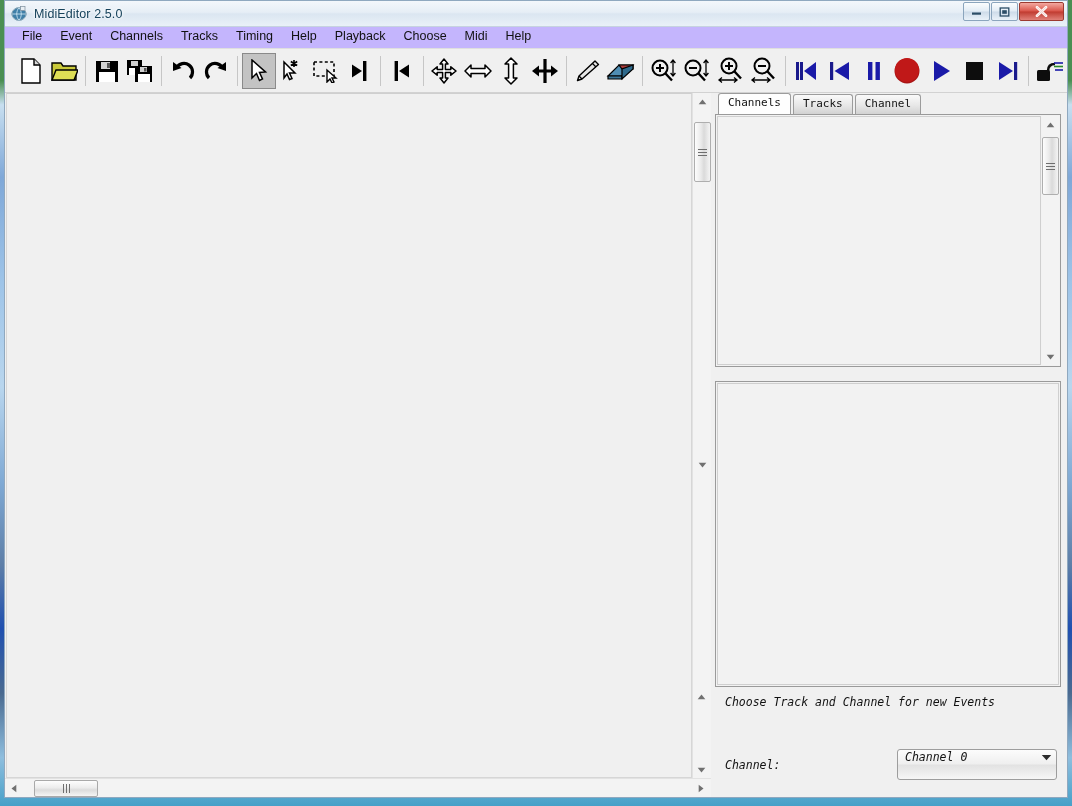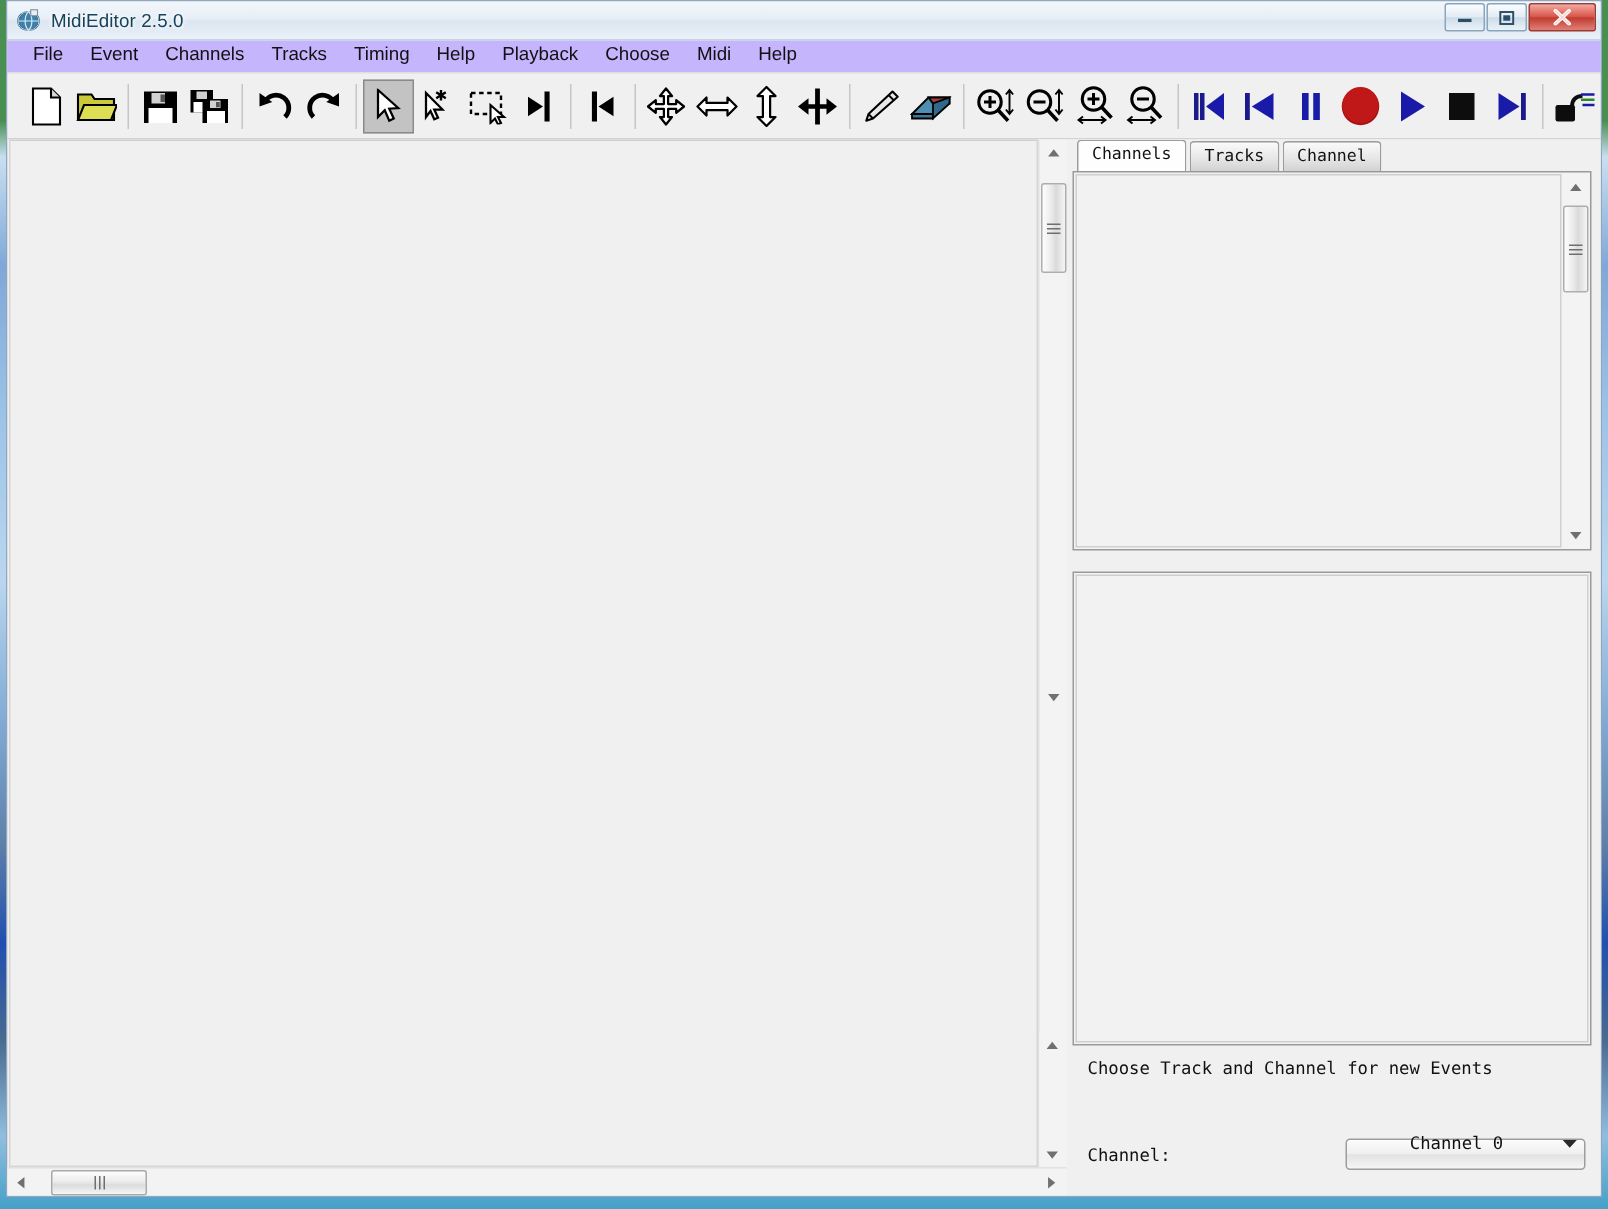--- a/index.html
+++ b/index.html
@@ -230,39 +230,39 @@
   #channels-box { height: 253px; flex: 0 0 253px; }
   #protocol-box { flex: 1 1 auto; min-height: 0; }
   .gap { height: 14px; flex: 0 0 14px; }
   
   #new-event-form {
     flex: 0 0 auto;
     padding: 8px 2px 10px 10px;
     font-family: "DejaVu Sans Mono", monospace;
     font-size: 11.5px;
     color: #111;
+    font-style: italic;
   }
   #form-title { margin-bottom: 9px; }
   .form-row {
     display: flex; align-items: center;
     margin-bottom: 7px;
     margin-top: 40px;
   }
   .form-label { width: 172px; flex: 0 0 172px; }
   .combo {
     flex: 1 1 auto;
-    height: 21px;
+    height: 31px;
     border: 1px solid #9d9d9d;
     border-radius: 3px;
     background: linear-gradient(180deg,#fcfcfc 0%,#efefef 48%,#e2e2e2 52%,#f6f6f6 100%);
     display: flex; align-items: center;
     box-sizing: border-box;
     padding: 0 4px 16px 7px;
     max-width: 160px;
-    text-align: center;
   }
   .combo-text {
     flex: 1 1 auto;
     font-family: "DejaVu Sans Mono", monospace;
     font-size: 11.5px;
     color: #111;
     white-space: nowrap; overflow: hidden;
   }
   .combo-arrow { flex: 0 0 auto; margin-left: 4px; }
 </style>

